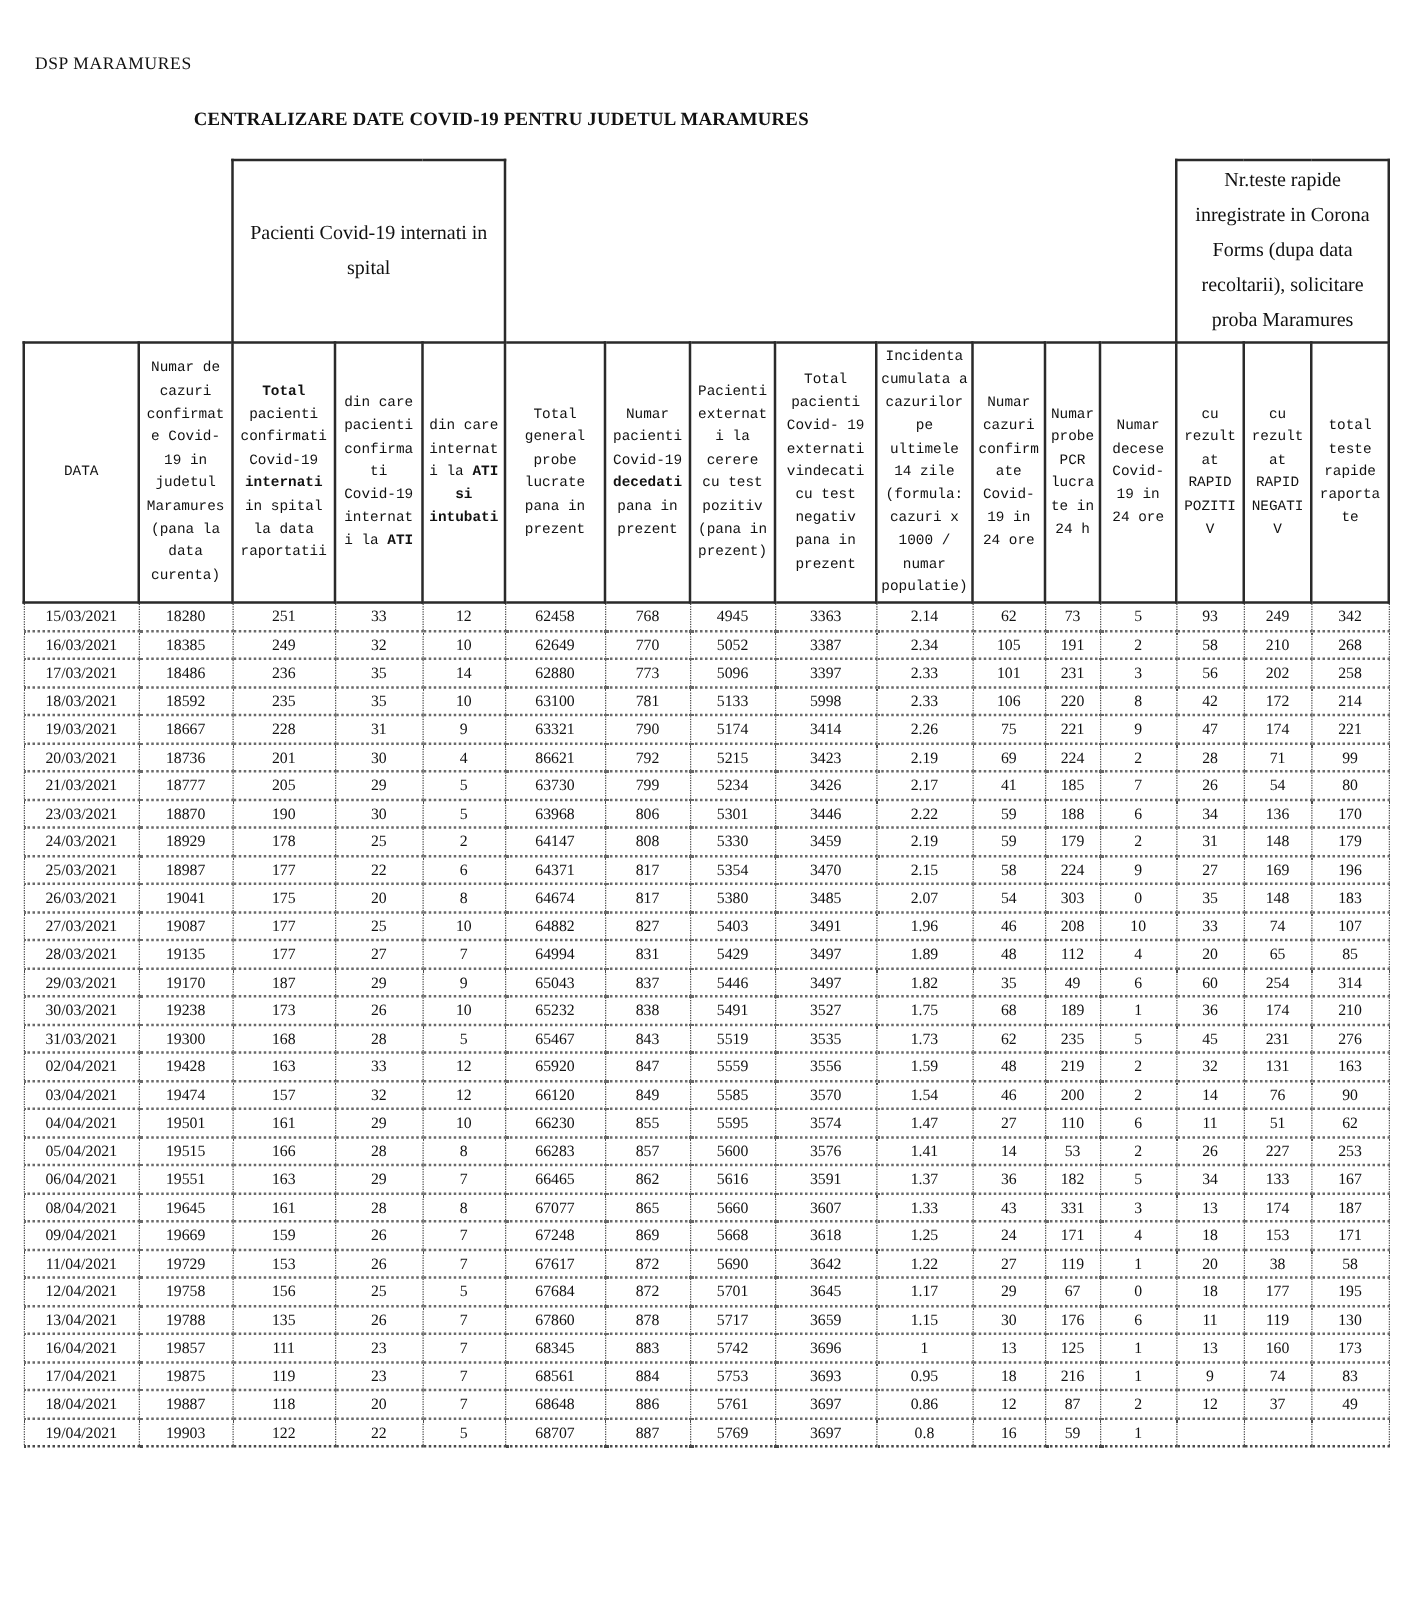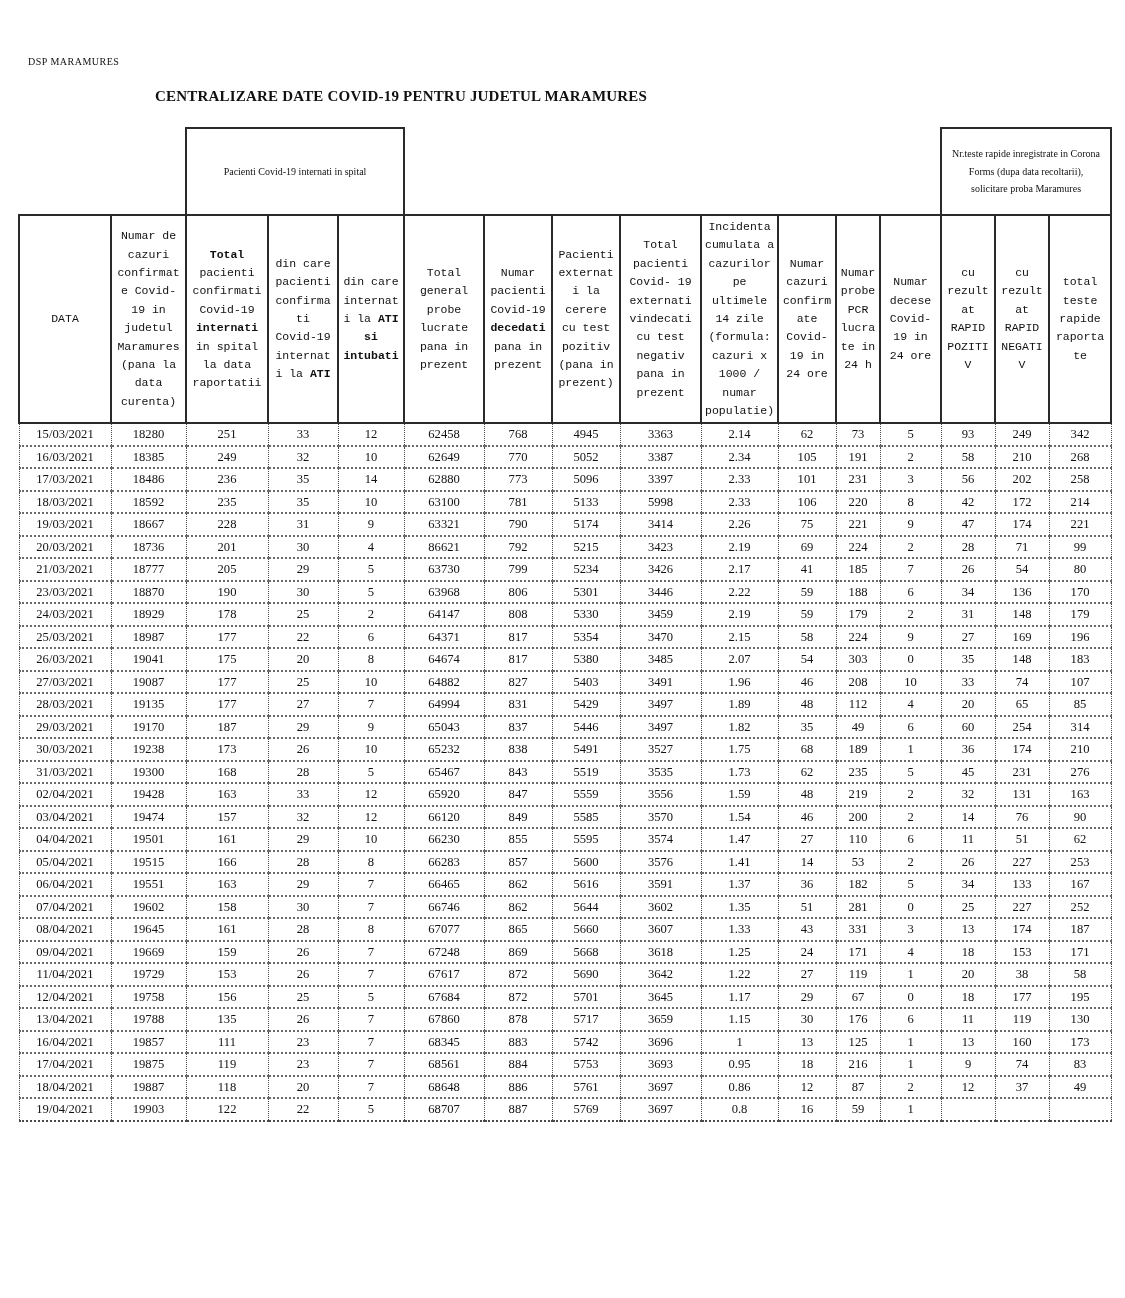--- a/index.html
+++ b/index.html
@@ -5,22 +5,22 @@
   html,body{margin:0;padding:0;background:#ffffff;}
   #page{
     position:relative;
     width:1125px;height:1298px;
     background:#ffffff;
     font-family:"Liberation Serif", serif;
     color:#111111;
     overflow:hidden;
   }
   .org-name{
-    position:absolute;left:28px;top:56px;
-    font-size:10px;letter-spacing:0.5px;
+    position:absolute;left:28px;top:44px;
+    font-size:14px;letter-spacing:0.5px;
   }
   .page-title{
     position:absolute;left:155px;top:88px;
     font-size:15px;font-weight:bold;letter-spacing:0.2px;
   }
   table.covid{
     position:absolute;left:18px;top:127px;
     border-collapse:collapse;table-layout:fixed;
     width:1092px;
   }
@@ -28,21 +28,21 @@
     overflow:hidden;
     word-wrap:break-word;
   }
   tr.group-row td.blank{
     border:none;
     height:84px;
   }
   tr.group-row td.groupbox{
     border:2px solid #2a2a2a;
     text-align:center;vertical-align:middle;
-    font-size:10px;line-height:1.75;
+    font-size:16px;line-height:1.75;
     padding:2px 8px;
     font-weight:normal;
   }
   tr.head-row th{
     border:2px solid #2a2a2a;
     font-weight:normal;
     font-size:11.5px;line-height:1.6;
     text-align:center;vertical-align:middle;
     height:168px;
     padding:2px 3px;
@@ -487,38 +487,20 @@
           <td>3591</td>
           <td>1.37</td>
           <td>36</td>
           <td>182</td>
           <td>5</td>
           <td>34</td>
           <td>133</td>
           <td>167</td>
         </tr>
         <tr>
-          <td>07/04/2021</td>
-          <td>19602</td>
-          <td>158</td>
-          <td>30</td>
-          <td>7</td>
-          <td>66746</td>
-          <td>862</td>
-          <td>5644</td>
-          <td>3602</td>
-          <td>1.35</td>
-          <td>51</td>
-          <td>281</td>
-          <td>0</td>
-          <td>25</td>
-          <td>227</td>
-          <td>252</td>
-        </tr>
-        <tr>
           <td>08/04/2021</td>
           <td>19645</td>
           <td>161</td>
           <td>28</td>
           <td>8</td>
           <td>67077</td>
           <td>865</td>
           <td>5660</td>
           <td>3607</td>
           <td>1.33</td>

